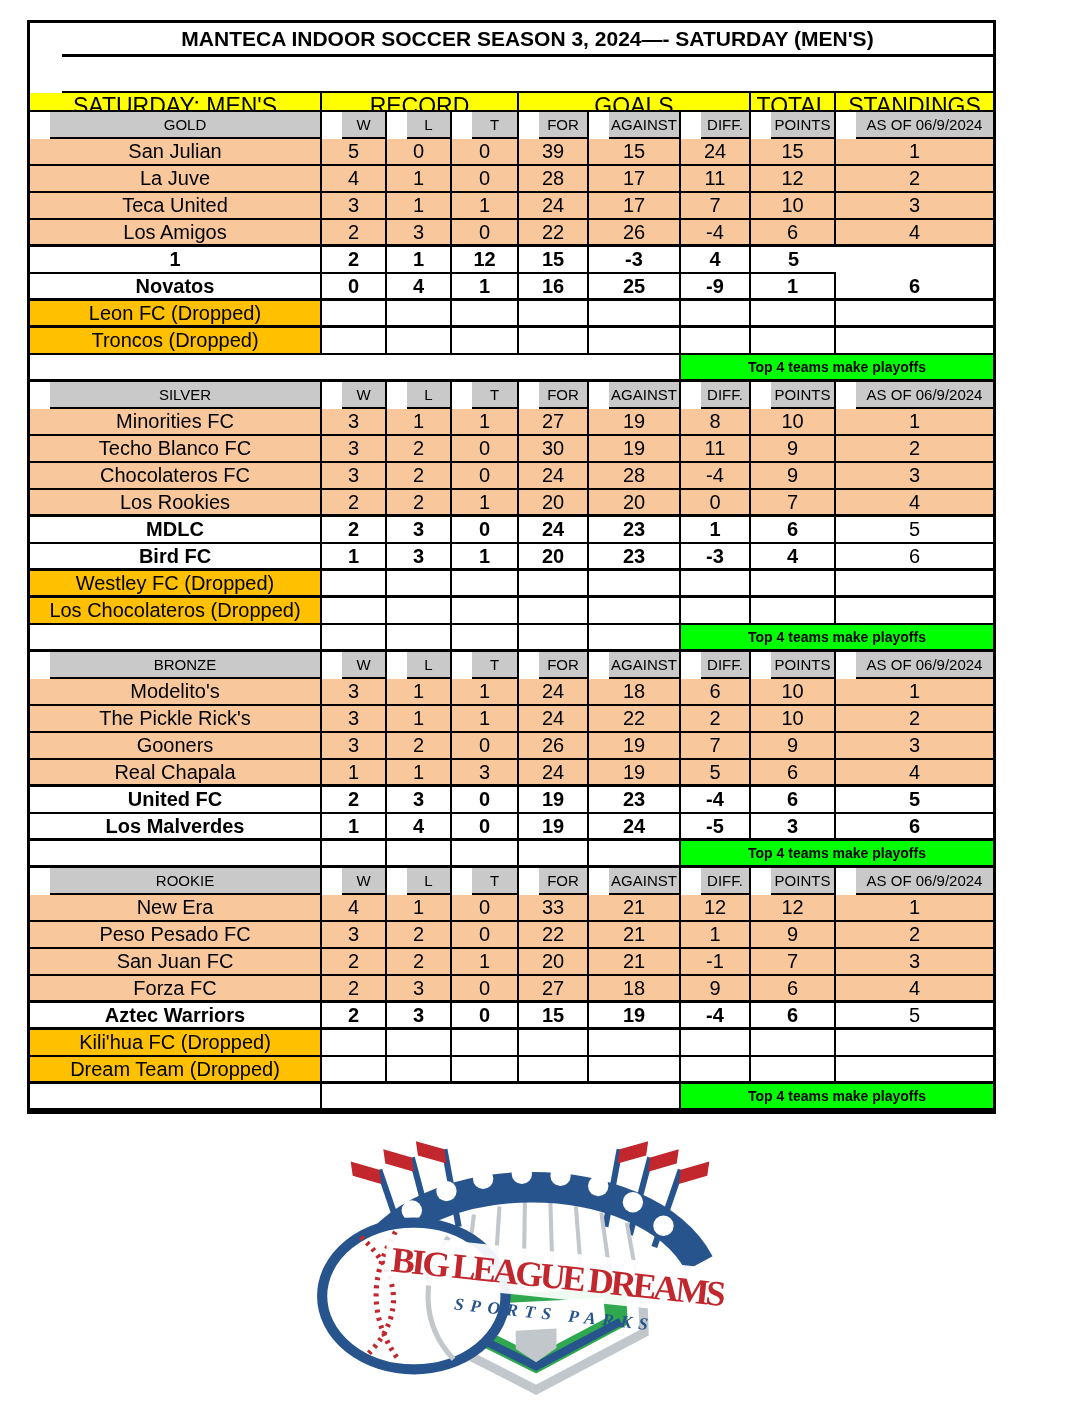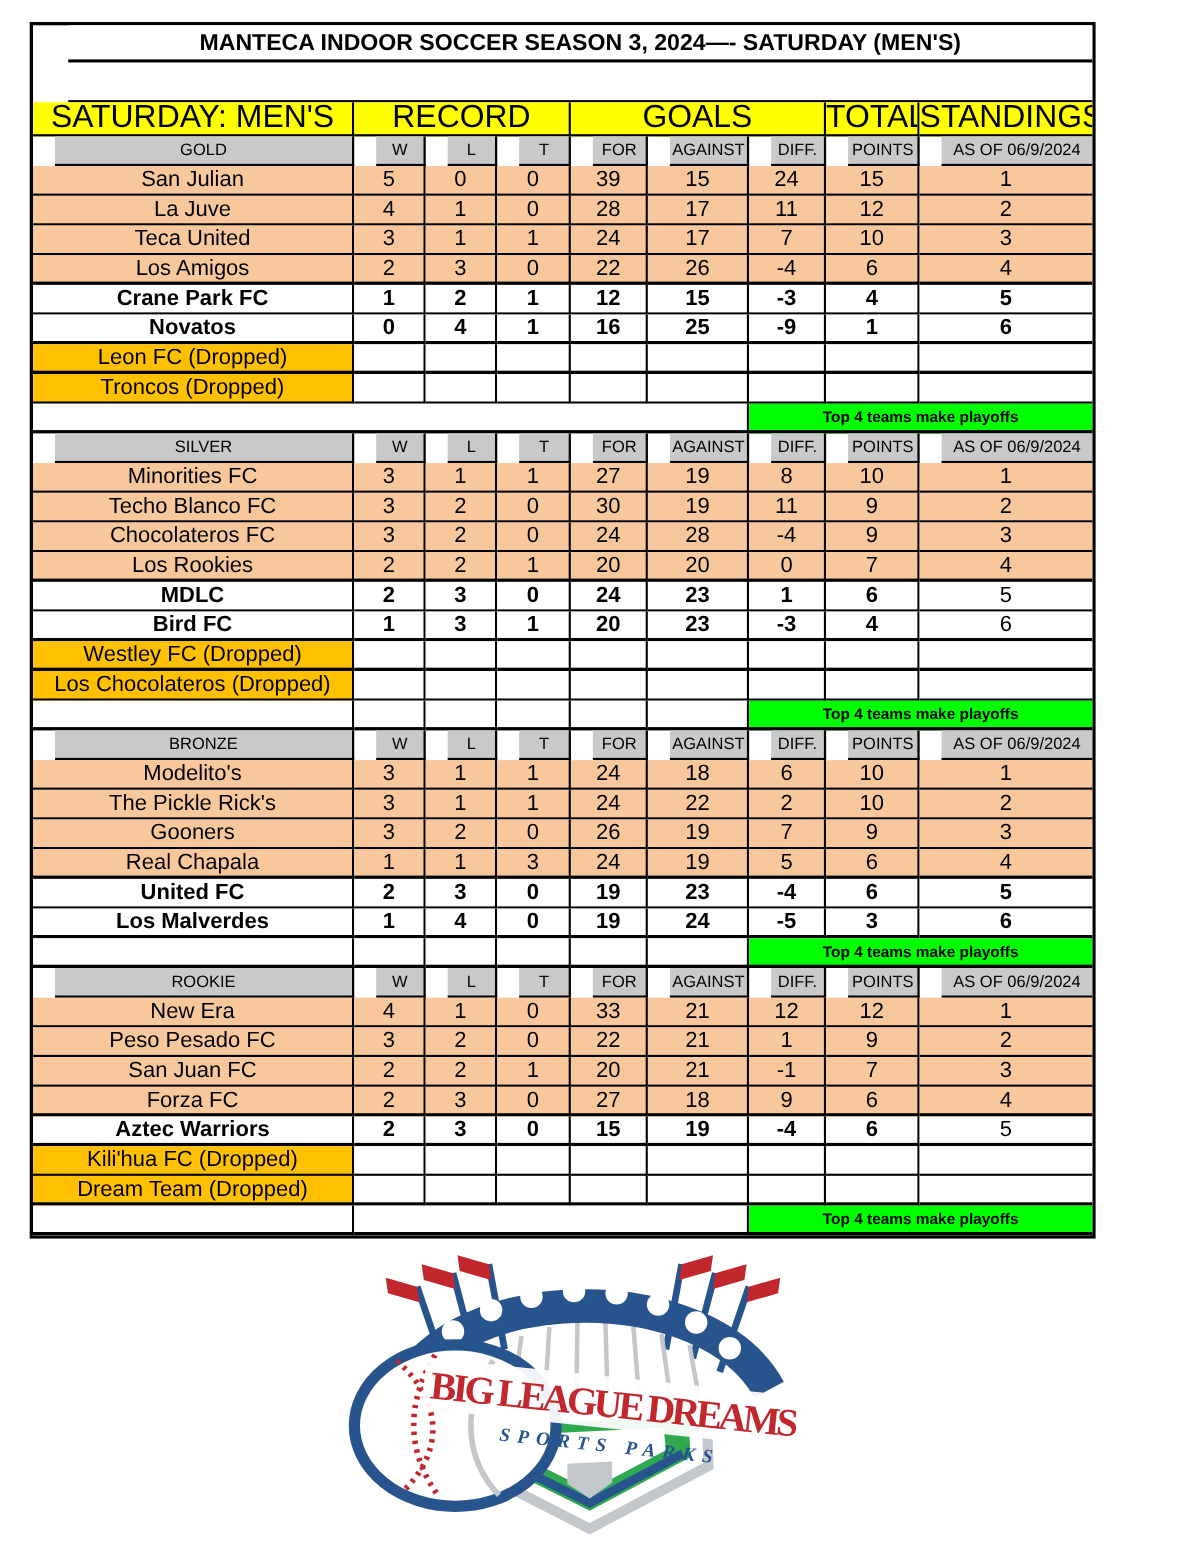--- a/index.html
+++ b/index.html
@@ -10,21 +10,21 @@
   body{width:1088px;height:1408px;font-family:"Liberation Sans",sans-serif;color:#000;}
   .sheet{position:relative;width:1088px;height:1408px;background:#fff;overflow:hidden;}
   .tbl{position:absolute;left:27px;top:20px;width:963px;border:3px solid #000;background:#fff;}
   .row{display:grid;grid-template-columns:292px 65px 65px 67px 70px 92px 70px 85px 157px;}
   .cell{box-sizing:border-box;height:27px;line-height:24px;border-right:2px solid #000;border-bottom:2px solid #000;
         text-align:center;font-size:20px;white-space:nowrap;overflow:hidden;background:#fff;}
   .row .cell:last-child{border-right:none;}
   .span-all{grid-column:1 / -1;border-right:none;margin-left:32px;}
   .title-cell{height:34px;line-height:31px;font-weight:bold;font-size:21px;border-bottom:3px solid #000;}
   .blank-cell{height:36px;}
-  .yellow-row .cell{background:var(--yellow);height:31px;line-height:27px;font-size:29px;}
+  .yellow-row .cell{background:var(--yellow);height:19px;line-height:27px;font-size:23px;}
   .sp-rec{grid-column:2 / span 3;}
   .sp-goals{grid-column:5 / span 3;}
   .hdr .cell{background:var(--gray);font-size:15px;line-height:25px;margin-left:20px;}
   .qualified .cell{background:var(--peach);}
   .eliminated .cell{font-weight:bold;}
   .eliminated .cell.normal{font-weight:normal;}
   .dropped .cell:first-child{background:var(--gold);}
   .thickb .cell{border-bottom-width:3px;}
   .playoff-note{background:var(--green);font-weight:bold;font-size:14px;}
   .logo{position:absolute;left:300px;top:1133px;width:460px;height:270px;}
@@ -101,21 +101,20 @@
           <div class="cell">2</div>
           <div class="cell">3</div>
           <div class="cell">0</div>
           <div class="cell">22</div>
           <div class="cell">26</div>
           <div class="cell">-4</div>
           <div class="cell">6</div>
           <div class="cell">4</div>
         </div>
         <div class="row eliminated">
-          <div class="cell">Crane Park FC</div>
           <div class="cell">1</div>
           <div class="cell">2</div>
           <div class="cell">1</div>
           <div class="cell">12</div>
           <div class="cell">15</div>
           <div class="cell">-3</div>
           <div class="cell">4</div>
           <div class="cell">5</div>
         </div>
         <div class="row eliminated thickb">

